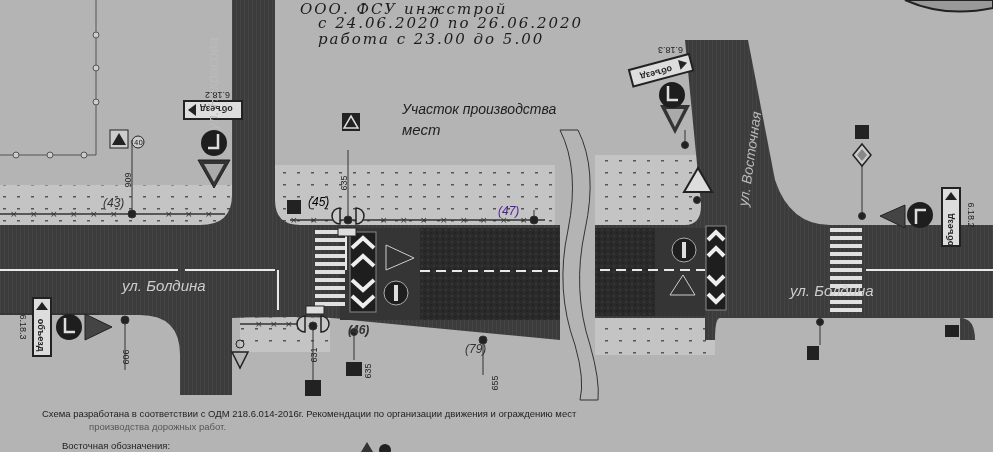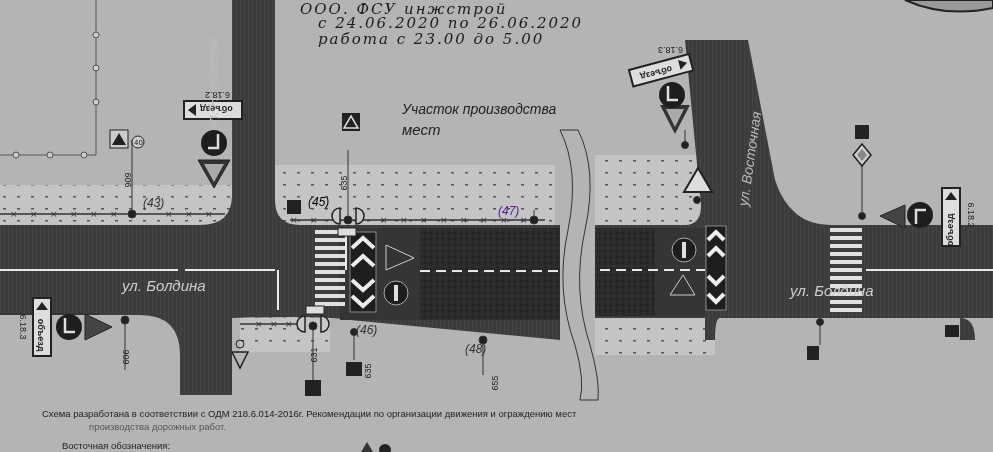--- a/index.html
+++ b/index.html
@@ -289,25 +289,25 @@
 <div class="note" style="left:200px;top:104px;font-size:9px;font-weight:bold;transform:rotate(180deg);">объезд</div>
 <div class="note" style="left:640px;top:68px;font-size:9px;font-weight:bold;transform:rotate(165deg);">объезд</div>
 <div class="note" style="left:25px;top:330px;font-size:9px;font-weight:bold;transform:rotate(90deg);">объезд</div>
 <div class="note" style="left:934px;top:225px;font-size:9px;font-weight:bold;transform:rotate(-90deg);">объезд</div>
 
 <div class="note" style="left:205px;top:90px;transform:rotate(180deg);">6.18.2</div>
 <div class="note" style="left:658px;top:45px;transform:rotate(180deg);">6.18.3</div>
 <div class="note" style="left:10px;top:322px;transform:rotate(90deg);">6.18.3</div>
 <div class="note" style="left:958px;top:210px;transform:rotate(90deg);">6.18.2</div>
 
-<div class="label" style="left:103px;top:196px;font-size:12px;color:#333;margin-left:40px;">(43)</div>
+<div class="label" style="left:103px;top:196px;font-size:12px;color:#333;">(43)</div>
 <div class="label" style="left:308px;top:195px;font-size:12px;color:#000000;">(45)</div>
 <div class="label" style="left:498px;top:204px;font-size:12px;color:#4c1d95;">(47)</div>
-<div class="label" style="left:356px;top:323px;font-size:12px;color:#333;">(46)</div>
-<div class="label" style="left:465px;top:342px;font-size:12px;color:#333;">(48)</div>
+<div class="label" style="left:348px;top:323px;font-size:12px;color:#333;font-weight:bold;">(46)</div>
+<div class="label" style="left:465px;top:342px;font-size:12px;color:#333;">(79)</div>
 
 <div class="note" style="left:120px;top:175px;transform:rotate(90deg);">606</div>
 <div class="note" style="left:336px;top:178px;transform:rotate(-90deg);">635</div>
 <div class="note" style="left:118px;top:352px;transform:rotate(-90deg);">606</div>
 <div class="note" style="left:306px;top:350px;transform:rotate(-90deg);">631</div>
 <div class="note" style="left:360px;top:366px;transform:rotate(-90deg);">635</div>
 <div class="note" style="left:487px;top:378px;transform:rotate(-90deg);">655</div>
 
 <div class="note" style="left:42px;top:408px;font-size:9.5px;text-align:center;">Схема разработана в соответствии с ОДМ 218.6.014-2016г. Рекомендации по организации движения и ограждению мест</div>
 <div class="note" style="left:44px;top:421px;font-size:9.5px;color:#555;margin-left:45px;">производства дорожных работ.</div>

